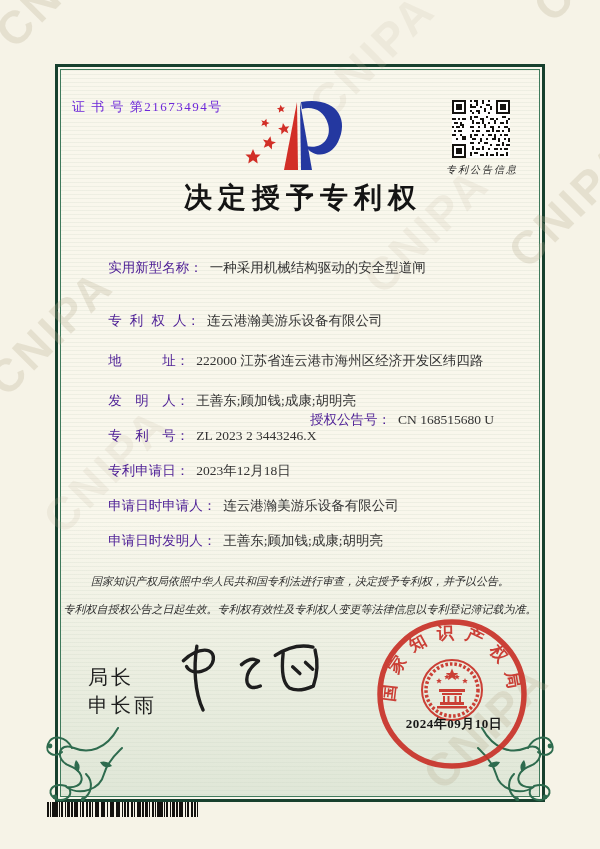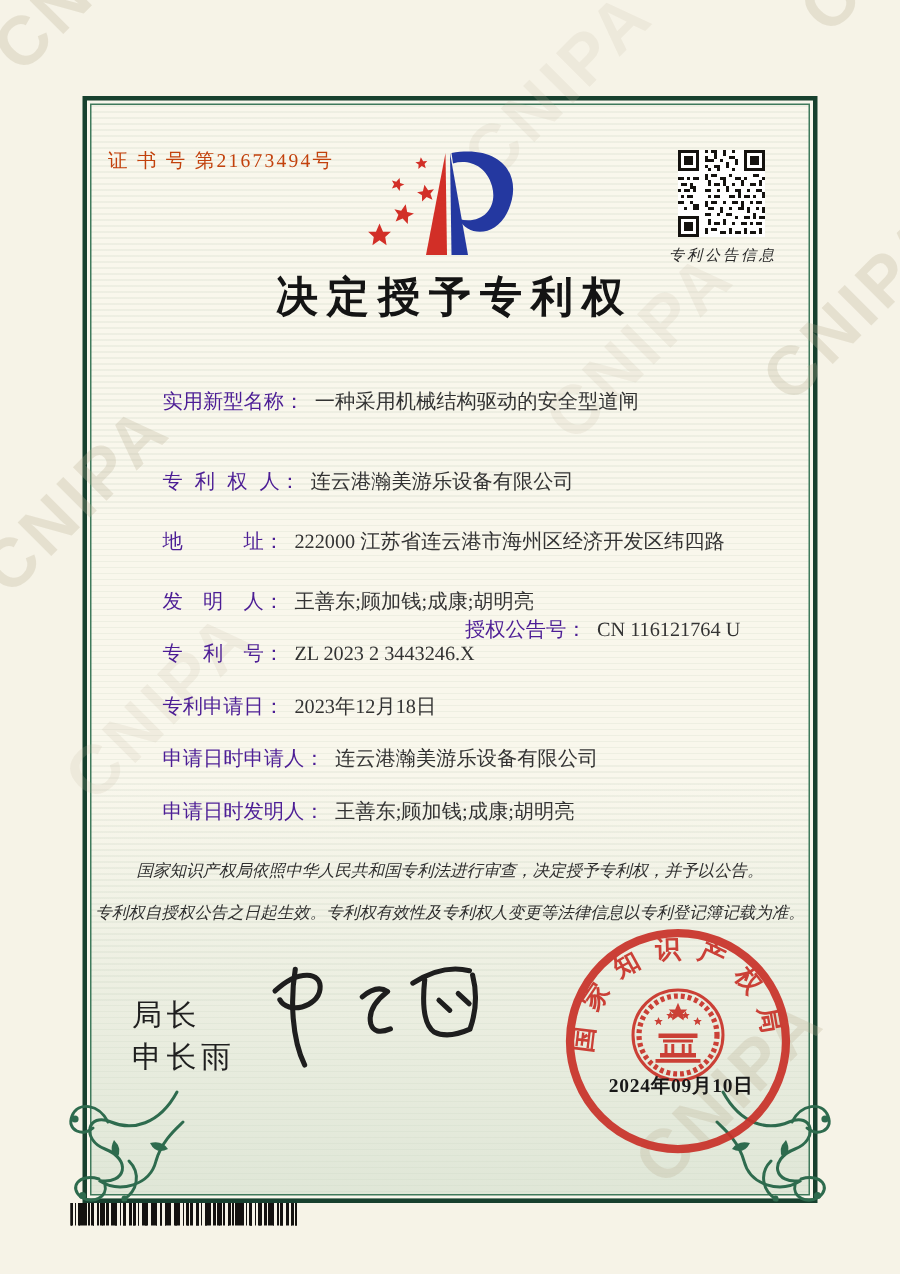--- a/index.html
+++ b/index.html
@@ -25,21 +25,21 @@
     border:3px solid #17402e;
     box-shadow: inset 0 0 0 2px #f8f6ec, inset 0 0 0 3px #3f7a5c;
     background-color:#f9f7ec;
     background-image:
       linear-gradient(180deg, rgba(210,222,206,0) 62%, rgba(198,214,194,0.50) 100%),
       repeating-linear-gradient(0deg, rgba(140,165,140,0.10) 0px, rgba(140,165,140,0.10) 1px, transparent 1px, transparent 4px);
   }
   .content{position:absolute; inset:0; z-index:2;}
   .cert-number{
     position:absolute; left:72px; top:98px;
-    font-size:13px; letter-spacing:1.5px; color:#c2410c;
+    font-size:13px; letter-spacing:1.5px; color:#6d28d9;
   }
   .logo{position:absolute; left:238px; top:96px; width:122px; height:82px;}
   .qr{position:absolute; left:452px; top:100px; width:58px; height:58px;}
   .qr-caption{
     position:absolute; left:434px; top:163px; width:96px; text-align:center;
     font-style:italic; font-size:10px; letter-spacing:2px; color:#2a2a2a;
   }
   .title{
     position:absolute; left:0; top:179px; width:100%; text-align:center;
     font-size:28px; font-weight:700; letter-spacing:6px; text-indent:6px; color:#141414;
@@ -168,21 +168,21 @@
       <span class="lbl">专 利 权 人：</span><span class="val">连云港瀚美游乐设备有限公司</span>
     </div>
     <div class="row" style="top:336px">
       <span class="lbl">地　　　址：</span><span class="val">222000 江苏省连云港市海州区经济开发区纬四路</span>
     </div>
     <div class="row" style="top:376px">
       <span class="lbl">发　明　人：</span><span class="val">王善东;顾加钱;成康;胡明亮</span>
     </div>
     <div class="row" style="top:411px">
       <span class="lbl">专　利　号：</span><span class="val">ZL 2023 2 3443246.X</span>
-      <span class="pair2"><span class="lbl">授权公告号：</span><span class="val">CN 116121764 U</span></span>
+      <span class="pair2"><span class="lbl">授权公告号：</span><span class="val">CN 168515680 U</span></span>
     </div>
     <div class="row" style="top:446px">
       <span class="lbl">专利申请日：</span><span class="val">2023年12月18日</span>
     </div>
     <div class="row" style="top:481px">
       <span class="lbl">申请日时申请人：</span><span class="val">连云港瀚美游乐设备有限公司</span>
     </div>
     <div class="row" style="top:516px">
       <span class="lbl">申请日时发明人：</span><span class="val">王善东;顾加钱;成康;胡明亮</span>
     </div>

